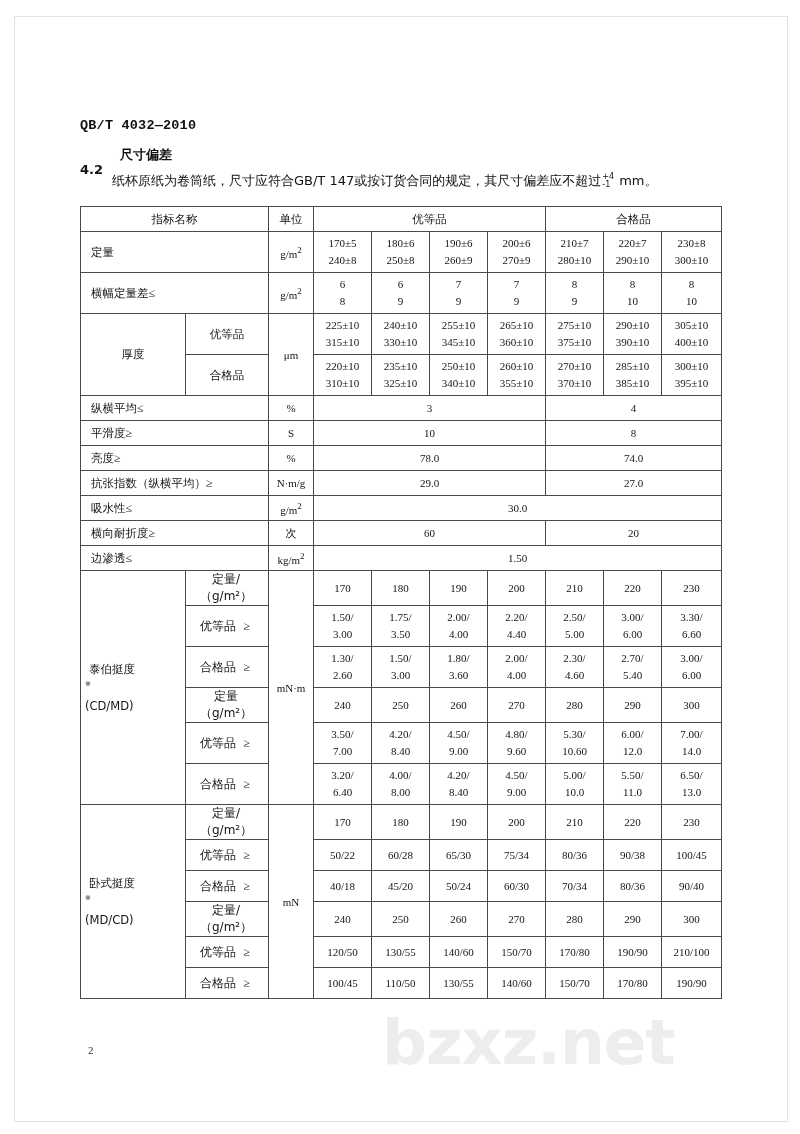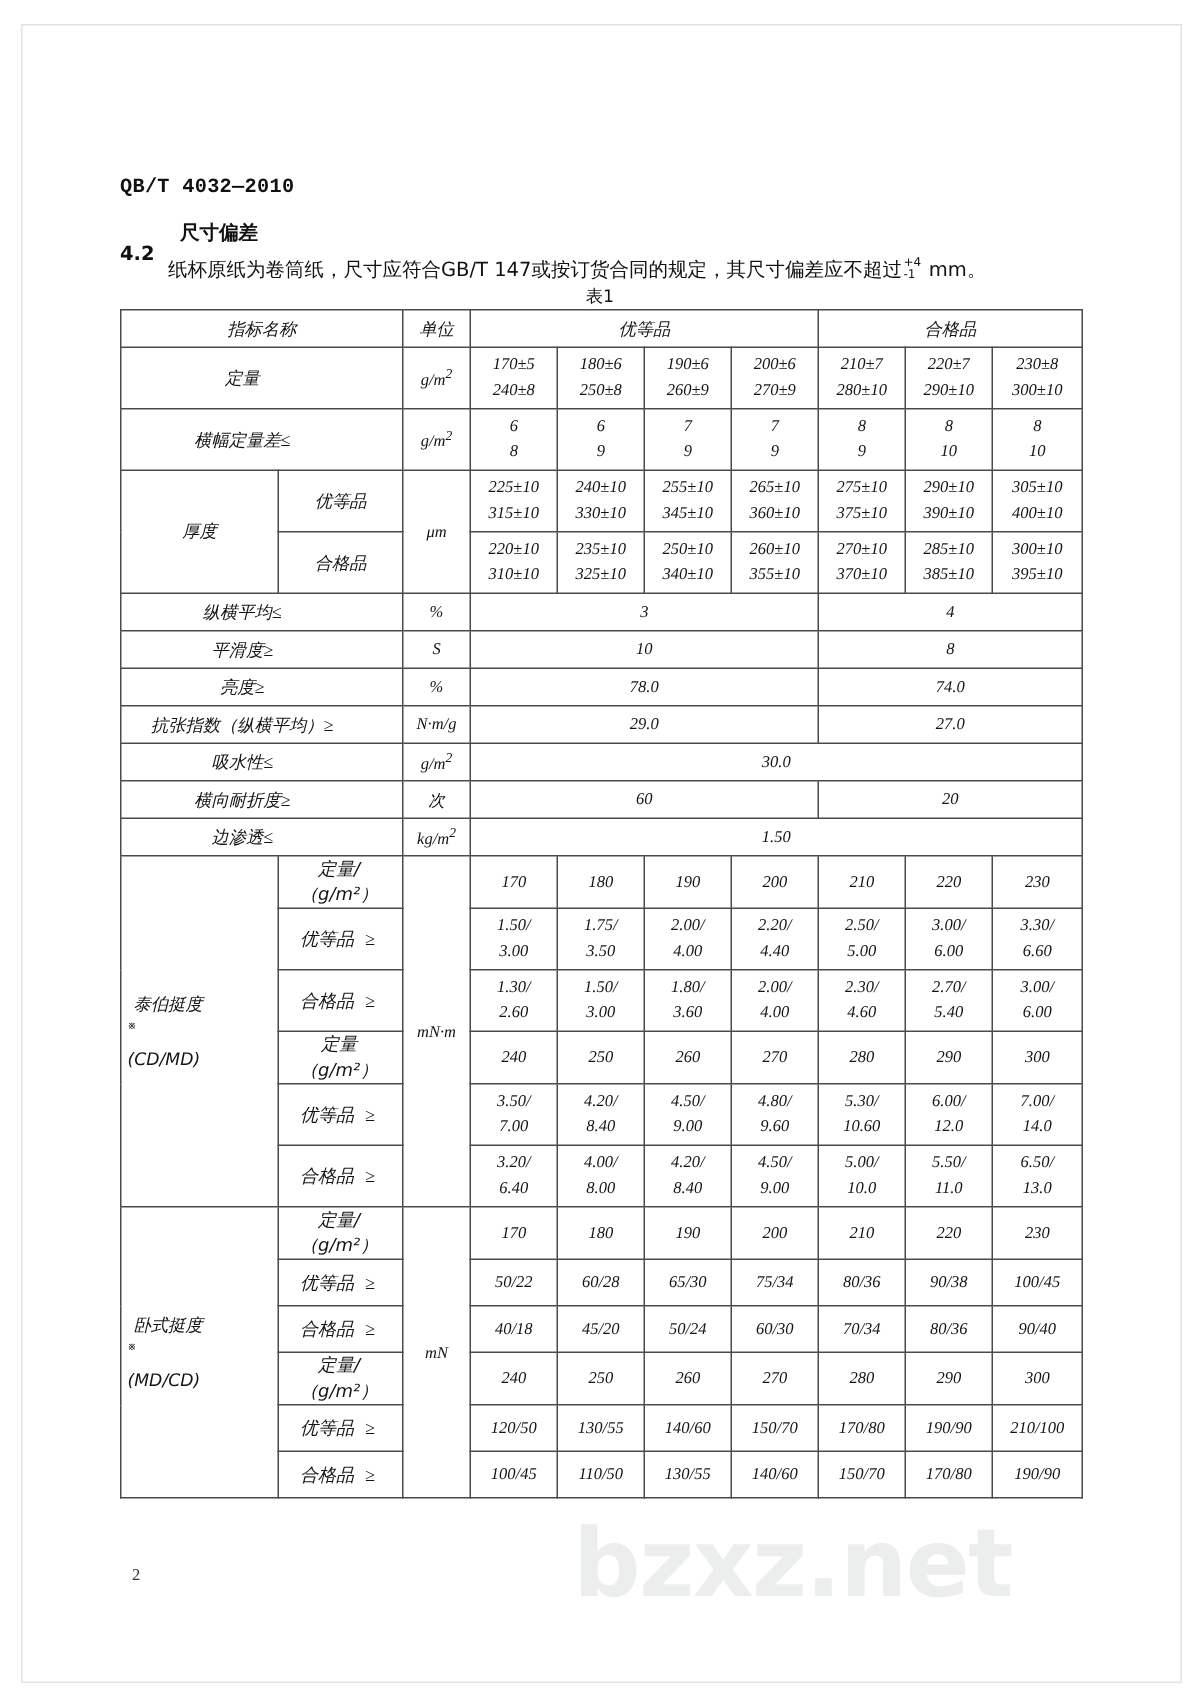--- a/index.html
+++ b/index.html
@@ -61,21 +61,20 @@
   
   .tbl-wrap{
     position:absolute;left:80px;top:206px;width:641px;
   }
   table.spec{
     border-collapse:collapse;
     width:641px;
     table-layout:fixed;
     font-family:"Liberation Serif","DejaVu Serif",serif;
     font-size:11px;
-    font-style:italic;
   }
   table.spec td{
     border:1px solid #4a4a4a;
     padding:0;
     text-align:center;
     vertical-align:middle;
     height:24px;
     color:#141414;
   }
   td.nm{
@@ -92,21 +91,21 @@
   td.unit{
     font-family:"Liberation Serif","DejaVu Serif",serif;
     font-size:11px;
   }
   td.hdr{
     font-family:"DejaVu Sans","Liberation Sans",sans-serif;
     font-size:11.5px;
     height:26px;
   }
   .namecell{
-    display:flex;align-items:center;justify-content:center;
+    display:flex;align-items:center;justify-content:flex-start;
     padding:0 10px 0 10px;
     height:100%;
   }
   .namecell .lbl{font-family:"DejaVu Sans","Liberation Sans",sans-serif;font-size:11.5px;}
   .namecell .op{font-family:"Liberation Serif","DejaVu Serif",serif;font-size:12px;padding-right:26px;}
   .subname{
     display:flex;align-items:center;justify-content:space-between;
     padding:0 18px 0 14px;height:100%;
   }
   .subname .lbl{font-family:"DejaVu Sans","Liberation Sans",sans-serif;font-size:12px;}
@@ -145,21 +144,20 @@
   <div class="std-code">QB/T 4032—2010</div>
 
 
   <div class="sec-num">4.2</div>
   <div class="sec-title">尺寸偏差</div>
 
   <div class="para p2">
     <span>纸杯原纸为卷筒纸，尺寸应符合GB/T 147或按订货合同的规定，其尺寸偏差应不超过</span><span class="frac"><span>+4</span><span>-1</span></span>&nbsp;<span>mm。</span>
   </div>
 
-  <div class="table-caption">表1</div>
 
   <div class="tbl-wrap">
     <table class="spec">
       <colgroup>
         <col style="width:105px">
         <col style="width:83px">
         <col style="width:45px">
         <col style="width:58px">
         <col style="width:58px">
         <col style="width:58px">

